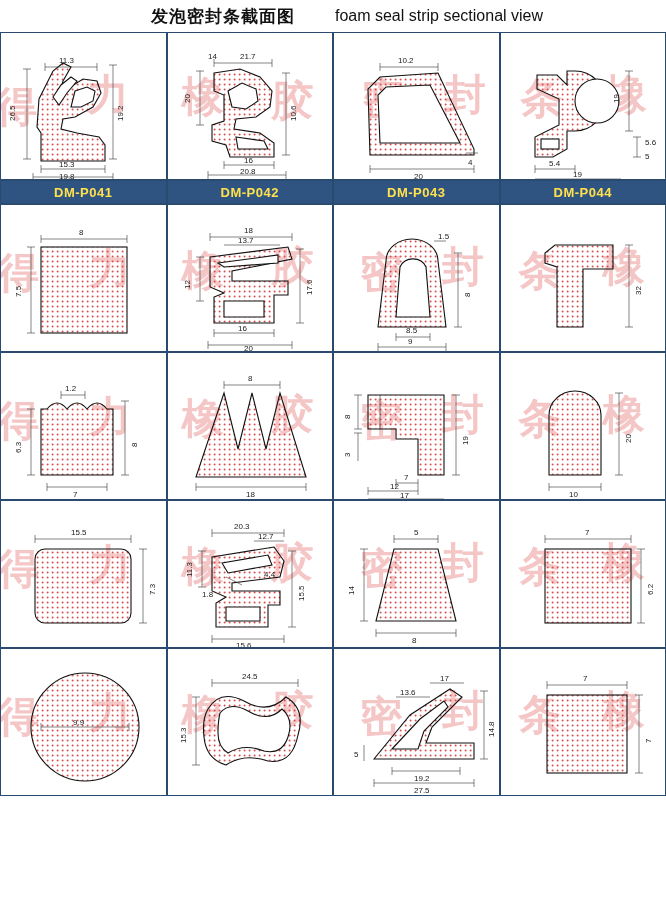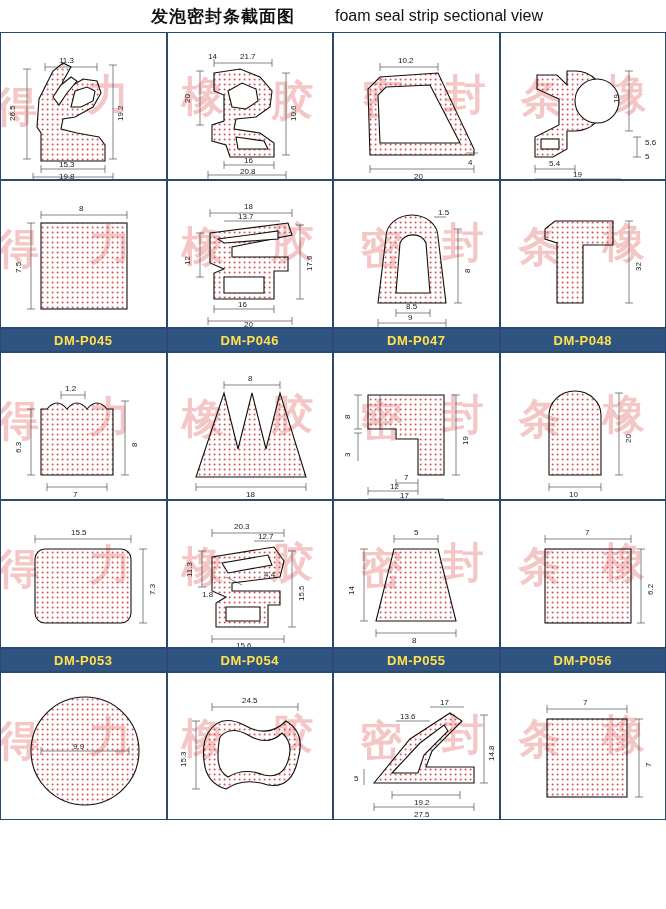--- a/index.html
+++ b/index.html
@@ -162,20 +162,34 @@
             </g>
             <text class="dim" x="118" y="70" transform="rotate(-90 118 70)">19</text>
             <text class="dim" x="144" y="112">5.6</text>
             <text class="dim" x="144" y="126">5</text>
             <text class="dim" x="48" y="133">5.4</text>
             <text class="dim" x="72" y="144">19</text>
           </svg>
         </div>
       </td>
     </tr>
+    <tr>
+      <td>
+            <div class="label">DM-P041</div>
+          </td>
+      <td>
+            <div class="label">DM-P042</div>
+          </td>
+      <td>
+            <div class="label">DM-P043</div>
+          </td>
+      <td>
+            <div class="label">DM-P044</div>
+          </td>
+    </tr>
 
     <tr>
       <td>
         <div class="cell">
           <div class="wm">
             <span style="left:-4px;top:40px;">得</span>
             <span style="left:88px;top:36px;">力</span>
           </div>
           <svg width="166" height="148" viewBox="0 0 166 148">
             <rect class="prof" fill="url(#dots)" x="40" y="42" width="86" height="86"></rect>
@@ -269,34 +283,20 @@
             <g class="ln">
               <path d="M128 40 L128 122"></path>
                   <path d="M124 40 L132 40"></path>
                   <path d="M124 122 L132 122"></path>
             </g>
             <text class="dim" x="136" y="86" transform="rotate(-90 140 86)">32</text>
           </svg>
         </div>
       </td>
     </tr>
-    <tr>
-      <td>
-            <div class="label">DM-P045</div>
-          </td>
-      <td>
-            <div class="label">DM-P046</div>
-          </td>
-      <td>
-            <div class="label">DM-P047</div>
-          </td>
-      <td>
-            <div class="label">DM-P048</div>
-          </td>
-    </tr>
 
     <tr>
       <td>
         <div class="cell">
           <div class="wm">
             <span style="left:-4px;top:40px;">得</span>
             <span style="left:88px;top:36px;">力</span>
           </div>
           <svg width="166" height="148" viewBox="0 0 166 148">
             <path class="prof" fill="url(#dots)" d="M46 56 Q56 44 66 56 Q76 44 86 56 Q96 44 106 56
@@ -500,34 +500,20 @@
               <path d="M140 48 L140 122"></path>
                   <path d="M136 48 L144 48"></path>
                   <path d="M136 122 L144 122"></path>
             </g>
             <text class="dim" x="84" y="34">7</text>
             <text class="dim" x="150" y="92" transform="rotate(-90 152 92)">6.2</text>
           </svg>
         </div>
       </td>
     </tr>
-    <tr>
-      <td>
-            <div class="label">DM-P053</div>
-          </td>
-      <td>
-            <div class="label">DM-P054</div>
-          </td>
-      <td>
-            <div class="label">DM-P055</div>
-          </td>
-      <td>
-            <div class="label">DM-P056</div>
-          </td>
-    </tr>
 
     <tr>
       <td>
         <div class="cell">
           <div class="wm">
             <span style="left:-4px;top:40px;">得</span>
             <span style="left:88px;top:36px;">力</span>
           </div>
           <svg width="166" height="148" viewBox="0 0 166 148">
             <circle class="prof" fill="url(#dots)" cx="84" cy="78" r="54"></circle>

